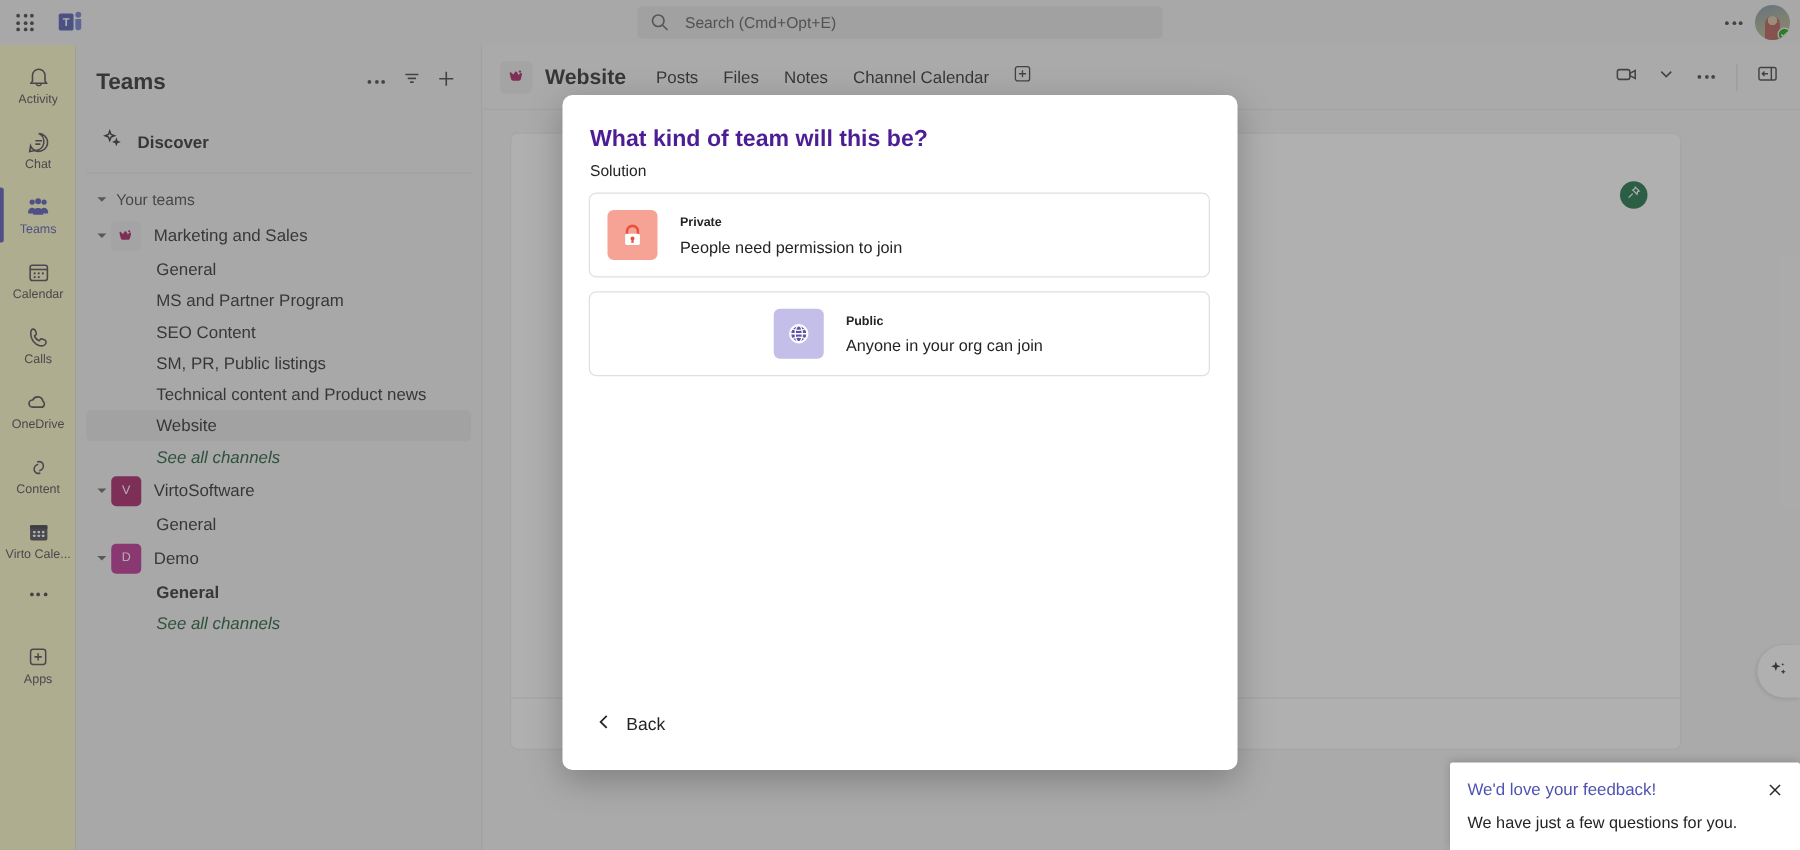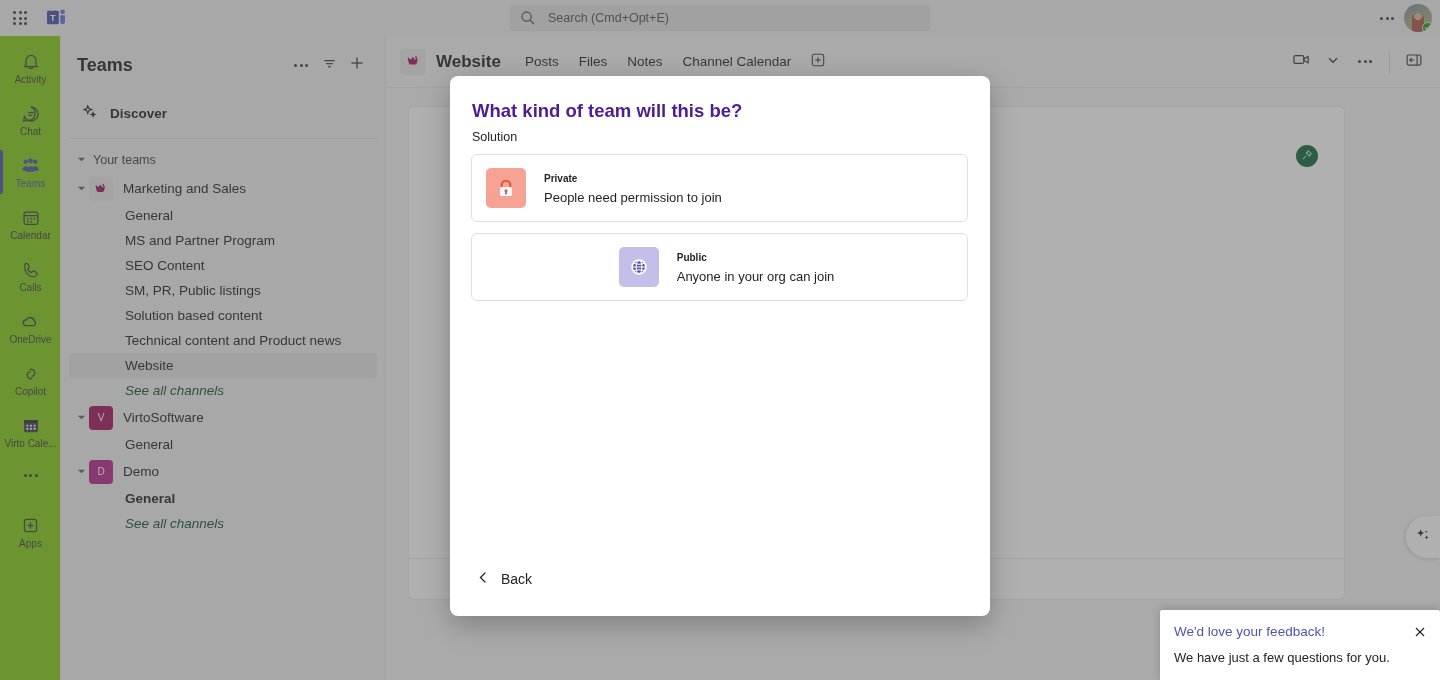--- a/index.html
+++ b/index.html
@@ -57,21 +57,21 @@
   .presence {
     position: absolute; right: -1px; bottom: -1px; width: 11px; height: 11px;
     background: #13a10e; border: 1.5px solid #f0f0f0; border-radius: 50%;
     display:flex; align-items:center; justify-content:center;
   }
   .presence svg { width: 7px; height: 7px; }
 
   
   .rail {
     position: absolute; left: 0; top: 36px; width: 61px; height: 644px;
-    background: #84cc16; border-right: 1px solid #e0e0e0;
+    background: #fef9c3; border-right: 1px solid #e0e0e0;
     padding-top: 6px;
   }
   .rail-item {
     position: relative; width: 61px; height: 52px;
     display: flex; flex-direction: column; align-items: center; justify-content: center;
     gap: 1px; cursor: pointer;
   }
   .rail-item .ri-ico { width: 22px; height: 22px; display: flex; align-items: center; justify-content: center; }
   .rail-item .ri-lbl { font-size: 10px; color: #42424b; line-height: 12px; max-width: 58px; text-align: center; overflow: hidden; white-space: nowrap; }
   .rail-item.active .ri-lbl { color: #4f52b2; font-weight: 400; }
@@ -345,21 +345,21 @@
         <span class="ri-lbl">OneDrive</span>
       </div>
 
       <div class="rail-item">
         <span class="ri-ico">
           <svg viewBox="0 0 22 22" width="20" height="20" fill="none" stroke="#42424b" stroke-width="1.4">
             <path d="M9.6 6.2c2.6-1.1 5 .3 5.4 2.5.4 2.3-1 4.6-3.6 5.2"></path>
             <path d="M12.4 15.8c-2.6 1.1-5-.3-5.4-2.5-.4-2.3 1-4.6 3.6-5.2"></path>
           </svg>
         </span>
-        <span class="ri-lbl">Copilot</span>
+        <span class="ri-lbl">Content</span>
       </div>
 
       <div class="rail-item">
         <span class="ri-ico">
           <svg viewBox="0 0 22 22" width="20" height="20">
               <rect x="3.4" y="4.6" width="15.2" height="13.4" rx="1.6" fill="#42424b"></rect>
               <rect x="3.4" y="4.6" width="15.2" height="3" fill="#2f2f38"></rect>
               <g fill="#fff">
                 <rect x="6" y="9.6" width="2.2" height="2" rx=".4"></rect>
                 <rect x="9.9" y="9.6" width="2.2" height="2" rx=".4"></rect>
@@ -463,23 +463,20 @@
             <span class="cn">General</span>
           </div>
         <div class="chan-row">
             <span class="cn">MS and Partner Program</span>
           </div>
         <div class="chan-row">
             <span class="cn">SEO Content</span>
           </div>
         <div class="chan-row">
             <span class="cn">SM, PR, Public listings</span>
-          </div>
-        <div class="chan-row">
-            <span class="cn">Solution based content</span>
           </div>
         <div class="chan-row">
             <span class="cn">Technical content and Product news</span>
           </div>
         <div class="chan-row sel">
             <span class="cn">Website</span>
           </div>
         <div class="chan-row link">
             <span class="cn">See all channels</span>
           </div>

